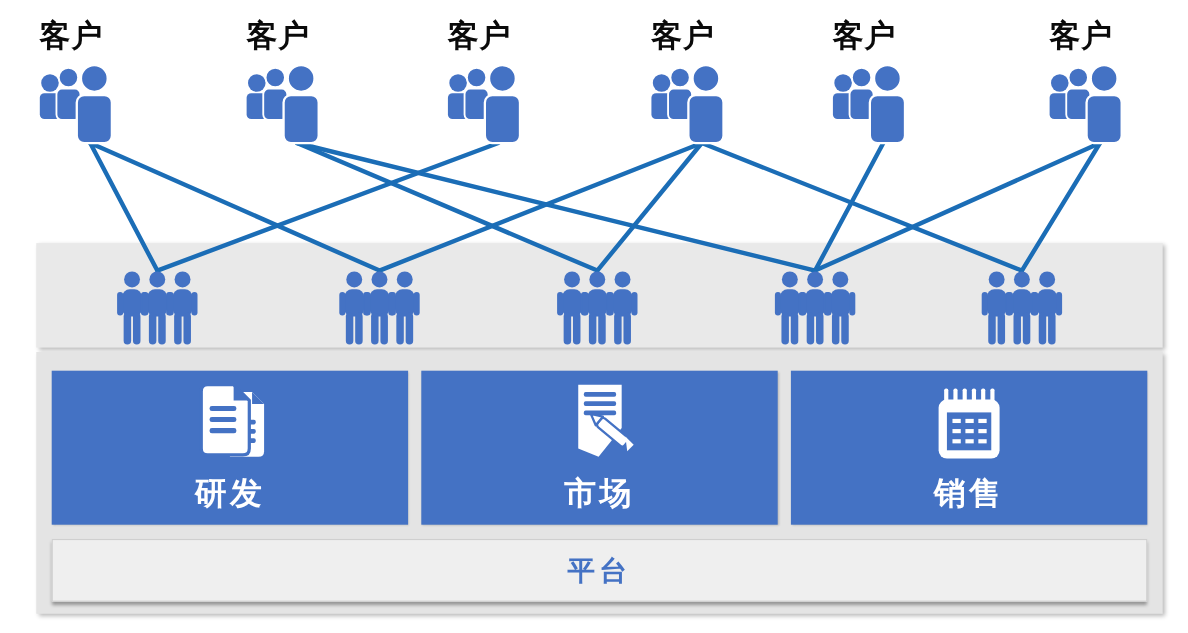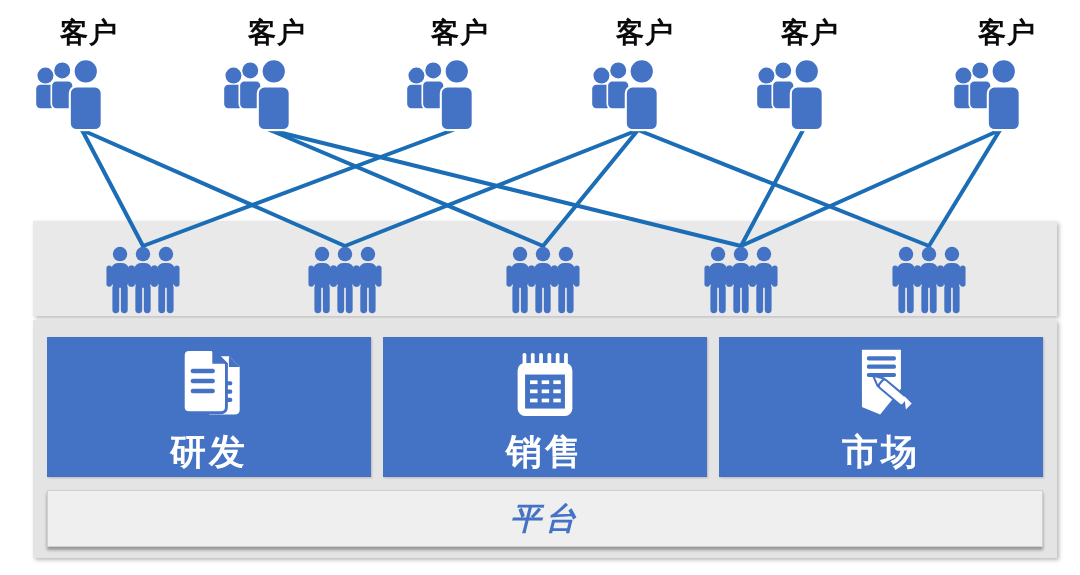--- a/index.html
+++ b/index.html
@@ -7,21 +7,21 @@
     position:relative;width:1080px;height:575px;overflow:hidden;
     font-family:"Liberation Sans","DejaVu Sans",sans-serif;background:#fff;
   }
   #edges{position:absolute;left:0;top:0;width:1080px;height:575px;z-index:1;}
   #edges line{stroke:var(--line-blue);stroke-width:4;stroke-linecap:round;}
 
   
   .customer{position:absolute;top:14px;width:100px;z-index:2;text-align:center;}
   .customer-label{
     font-size:28px;font-weight:bold;color:var(--label-black);
-    text-align:left;padding-left:4px;letter-spacing:1px;white-space:nowrap;margin-left:24px;
+    text-align:left;padding-left:4px;letter-spacing:1px;white-space:nowrap;
   }
   .customer-icon{width:84px;height:76px;margin-top:4px;display:block;color:var(--icon-blue);}
 
   
   .band{
     position:absolute;left:33px;top:221px;width:1024px;height:95px;
     background:var(--band-gray);box-shadow:2px 2px 4px rgba(0,0,0,.28);z-index:0;
   }
   .team{position:absolute;top:246px;width:84px;height:68px;z-index:2;}
   .team svg{width:84px;height:68px;display:block;color:var(--icon-blue);}
@@ -32,31 +32,31 @@
     background:var(--container-gray);box-shadow:2px 2px 4px rgba(0,0,0,.28);
     box-sizing:border-box;padding:17px 14px 11px 14px;z-index:2;
   }
   .boxes{display:flex;gap:12px;height:140px;}
   .box{
     flex:1;background:var(--box-blue);display:flex;flex-direction:column;
     align-items:center;justify-content:flex-start;box-shadow:1px 1px 2px rgba(0,0,0,.2);
   }
   .box-icon{width:84px;height:84px;margin-top:6px;display:block;}
   .box-label{
-    color:#fff;font-size:36px;font-weight:bold;letter-spacing:3px;
+    color:#fff;font-size:29px;font-weight:bold;letter-spacing:3px;
     margin-top:2px;white-space:nowrap;
   }
   .platform-bar{
     margin-top:13px;height:57px;background:var(--bar-gray);
     border:1px solid #cfcfcf;box-sizing:border-box;
     box-shadow:0 3px 3px rgba(0,0,0,.35);
     display:flex;align-items:center;justify-content:center;
   }
   .platform-label{
-    color:var(--icon-blue);font-size:31px;font-weight:bold;letter-spacing:4px;font-style:italic;
+    color:var(--icon-blue);font-size:25px;font-weight:bold;letter-spacing:4px;
   }
 
   
   .paper{fill:#fff;}
   .ink{fill:var(--box-blue);}
   .outl{stroke:var(--box-blue);}
 </style>
 </head>
 <body>
 
@@ -259,28 +259,28 @@
   <div class="container">
     <div class="boxes" id="boxes">
         <div class="box">
     <svg class="box-icon" viewBox="0 0 100 100">
             <use href="#documents-icon" xlink:href="#documents-icon"></use>
           </svg>
     <div class="box-label">研发</div>
   </div>
         <div class="box">
     <svg class="box-icon" viewBox="0 0 100 100">
+            <use href="#document-pen-icon" xlink:href="#document-pen-icon"></use>
+          </svg>
+    <div class="box-label">市场</div>
+  </div>
+        <div class="box">
+    <svg class="box-icon" viewBox="0 0 100 100">
             <use href="#calendar-icon" xlink:href="#calendar-icon"></use>
           </svg>
     <div class="box-label">销售</div>
-  </div>
-        <div class="box">
-    <svg class="box-icon" viewBox="0 0 100 100">
-            <use href="#document-pen-icon" xlink:href="#document-pen-icon"></use>
-          </svg>
-    <div class="box-label">市场</div>
   </div>
       </div>
     <div class="platform-bar">
       <span class="platform-label">平台</span>
     </div>
   </div>
 </div>
 
 </body></html>

